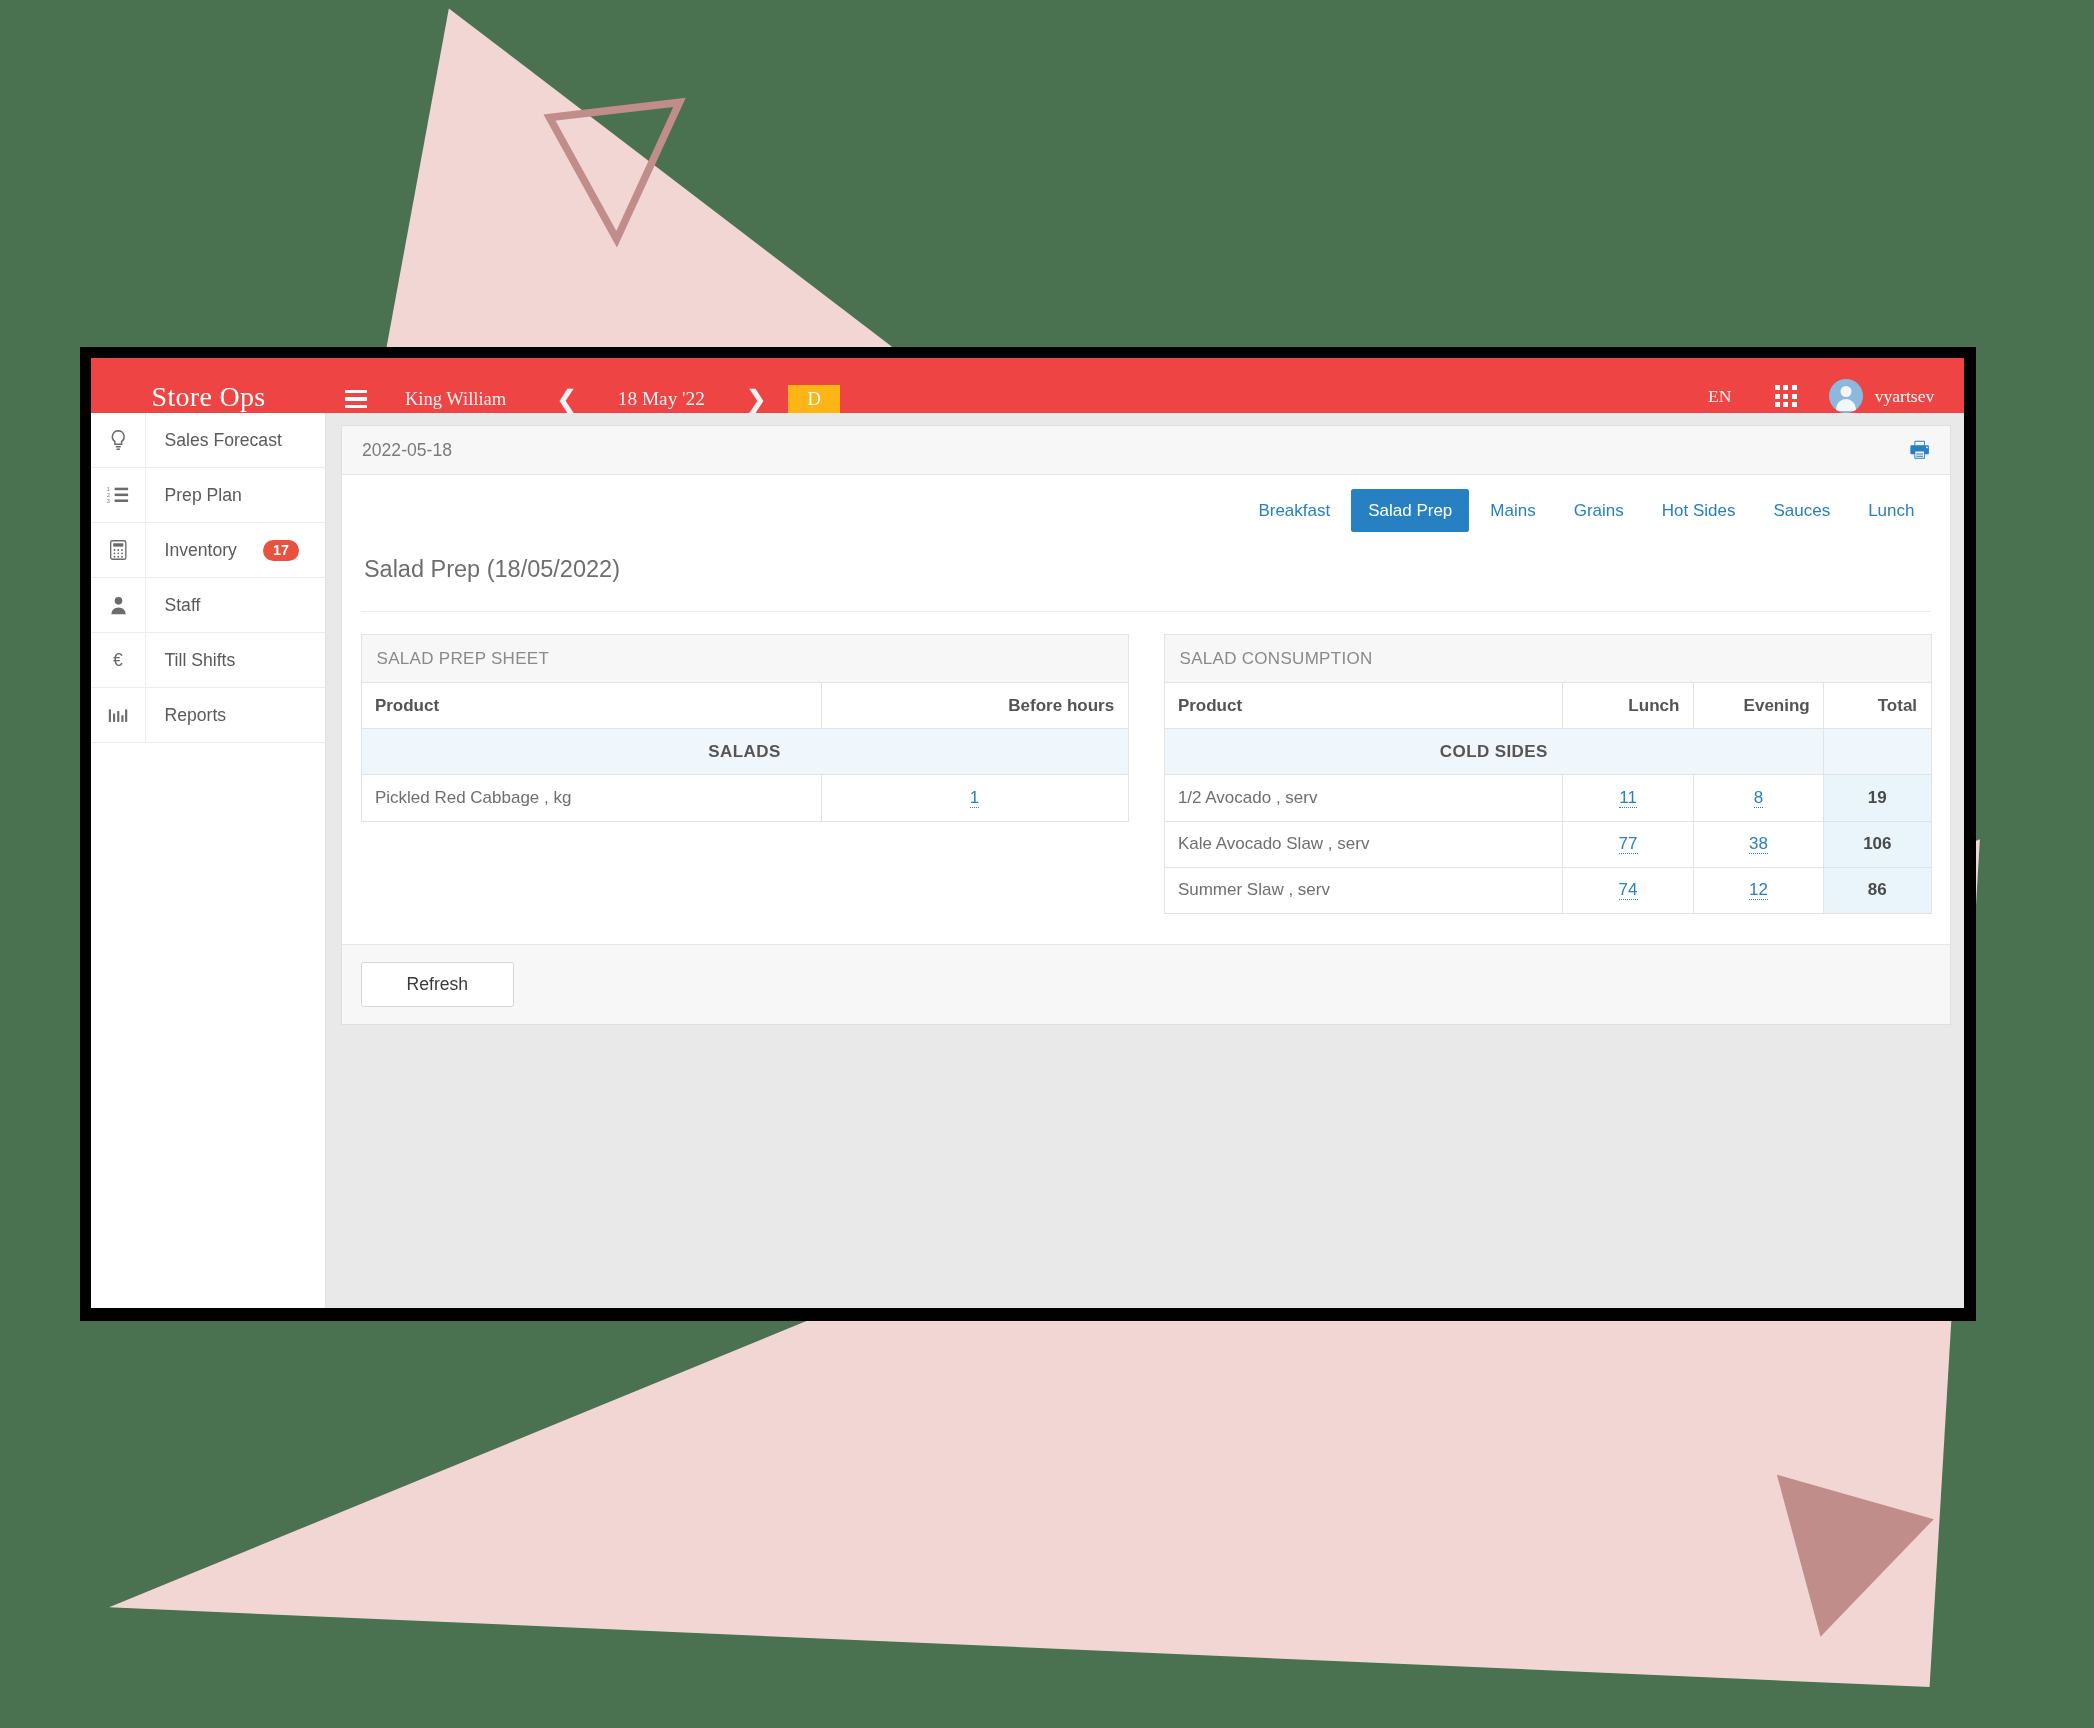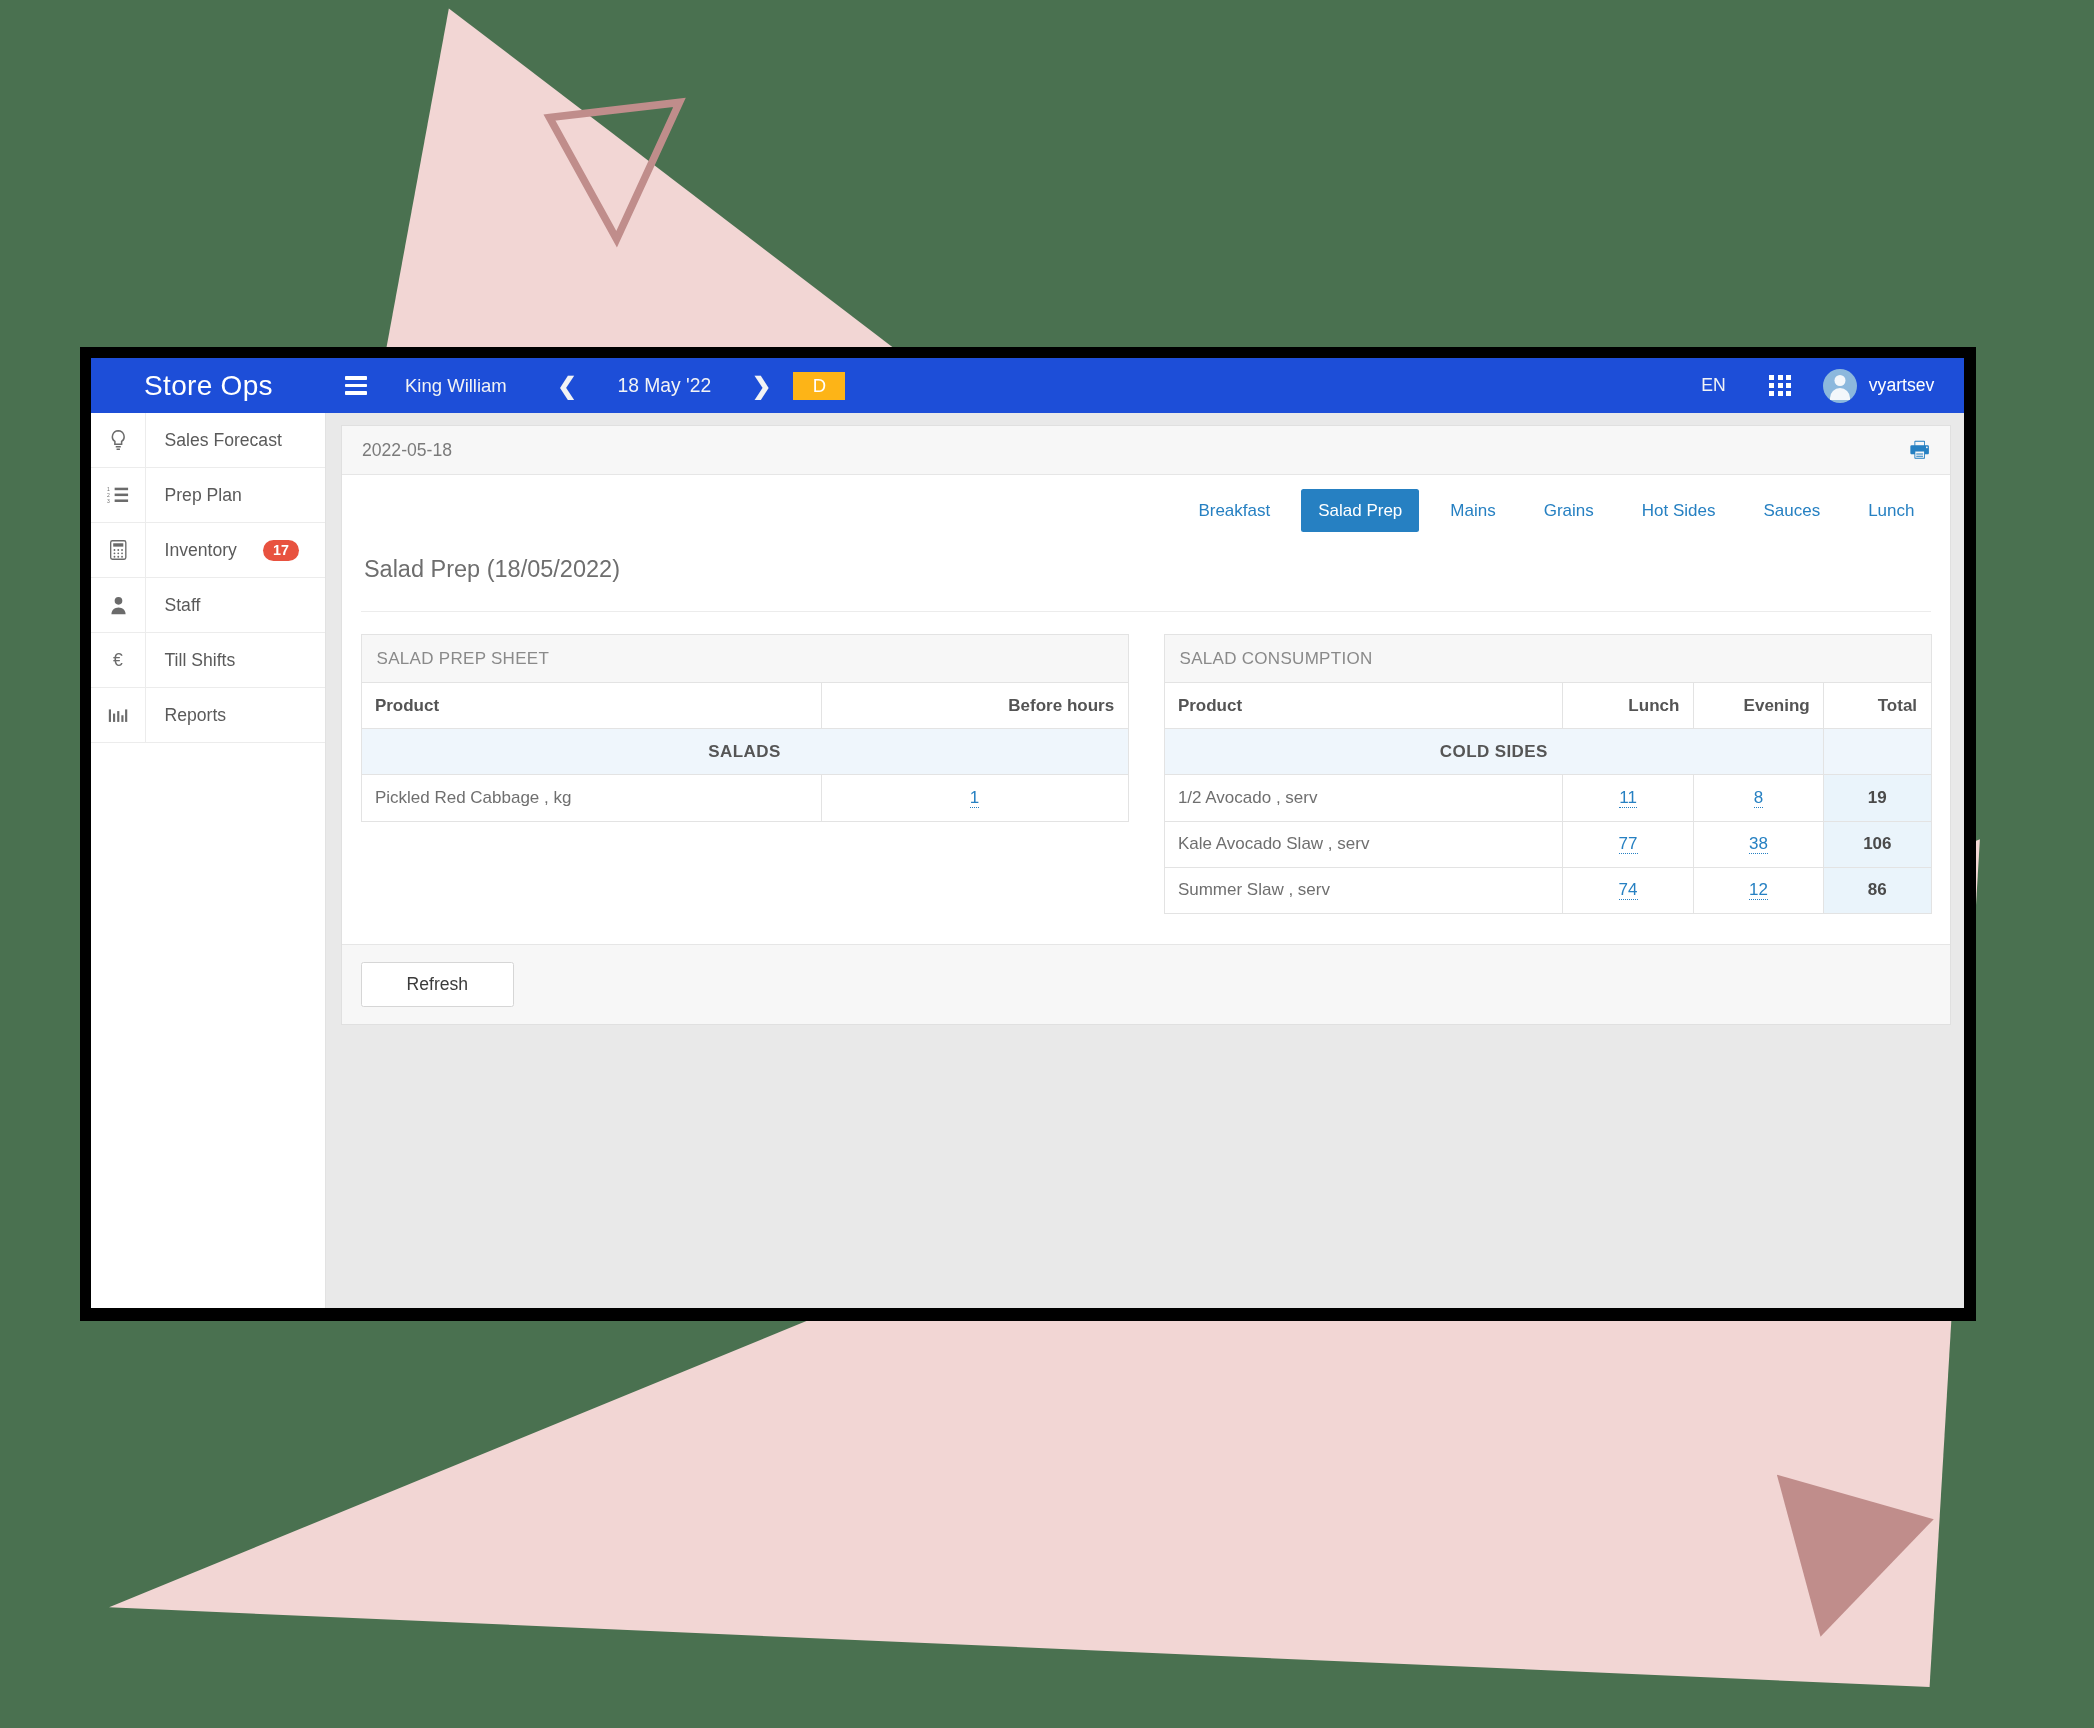--- a/index.html
+++ b/index.html
@@ -42,25 +42,26 @@
     background: #e9e9e9;
     display: flex;
     flex-direction: column;
     overflow: hidden;
     position: relative;
   }
 
   
   .navbar {
     height: 55px;
-    background: #1d4ed8;
-    display: flex;
-    align-items: center;
+    background: #ef4444;
+    display: flex;
+    align-items: flex-end;
     flex: 0 0 auto;
     color: #ffffff;
+    font-family: Liberation Serif, serif;
   }
   .brand {
     width: 235px;
     display: flex;
     align-items: center;
     justify-content: center;
     font-size: 28px;
     letter-spacing: 0.3px;
     color: #ffffff;
   }
@@ -180,21 +181,21 @@
     align-items: center;
     justify-content: space-between;
   }
   .print-icon { color: #2680c2; font-size: 22px; cursor: pointer; line-height: 1; }
 
   .card-body { padding: 13.4px 18.5px 0 18.5px; }
 
   .tabs {
     display: flex;
     justify-content: flex-end;
-    gap: 14px;
+    gap: 4px;
     margin-bottom: 18.5px;
   }
   .tab {
     font-size: 17px;
     color: #2680c2;
     padding: 11.7px 17px;
     cursor: pointer;
     border-radius: 2.5px;
     white-space: nowrap;
   }

